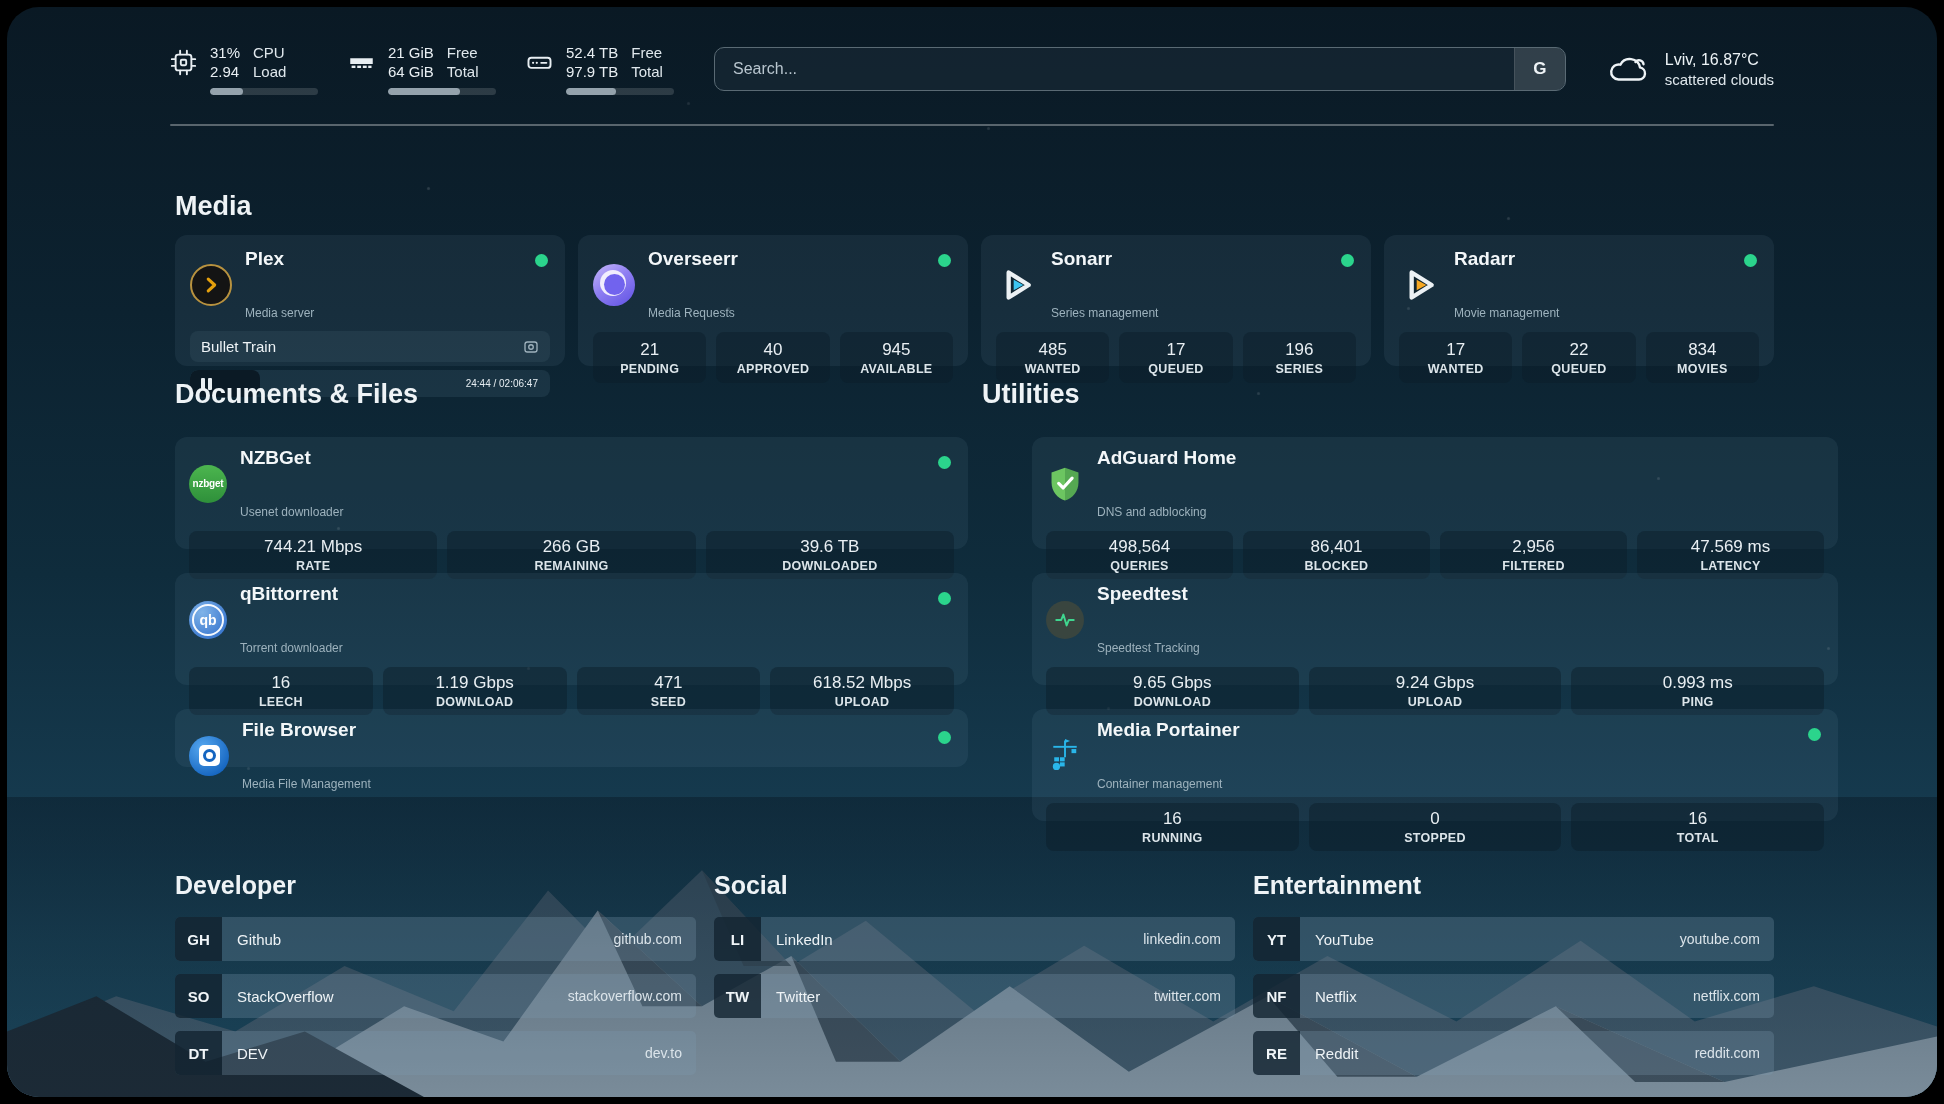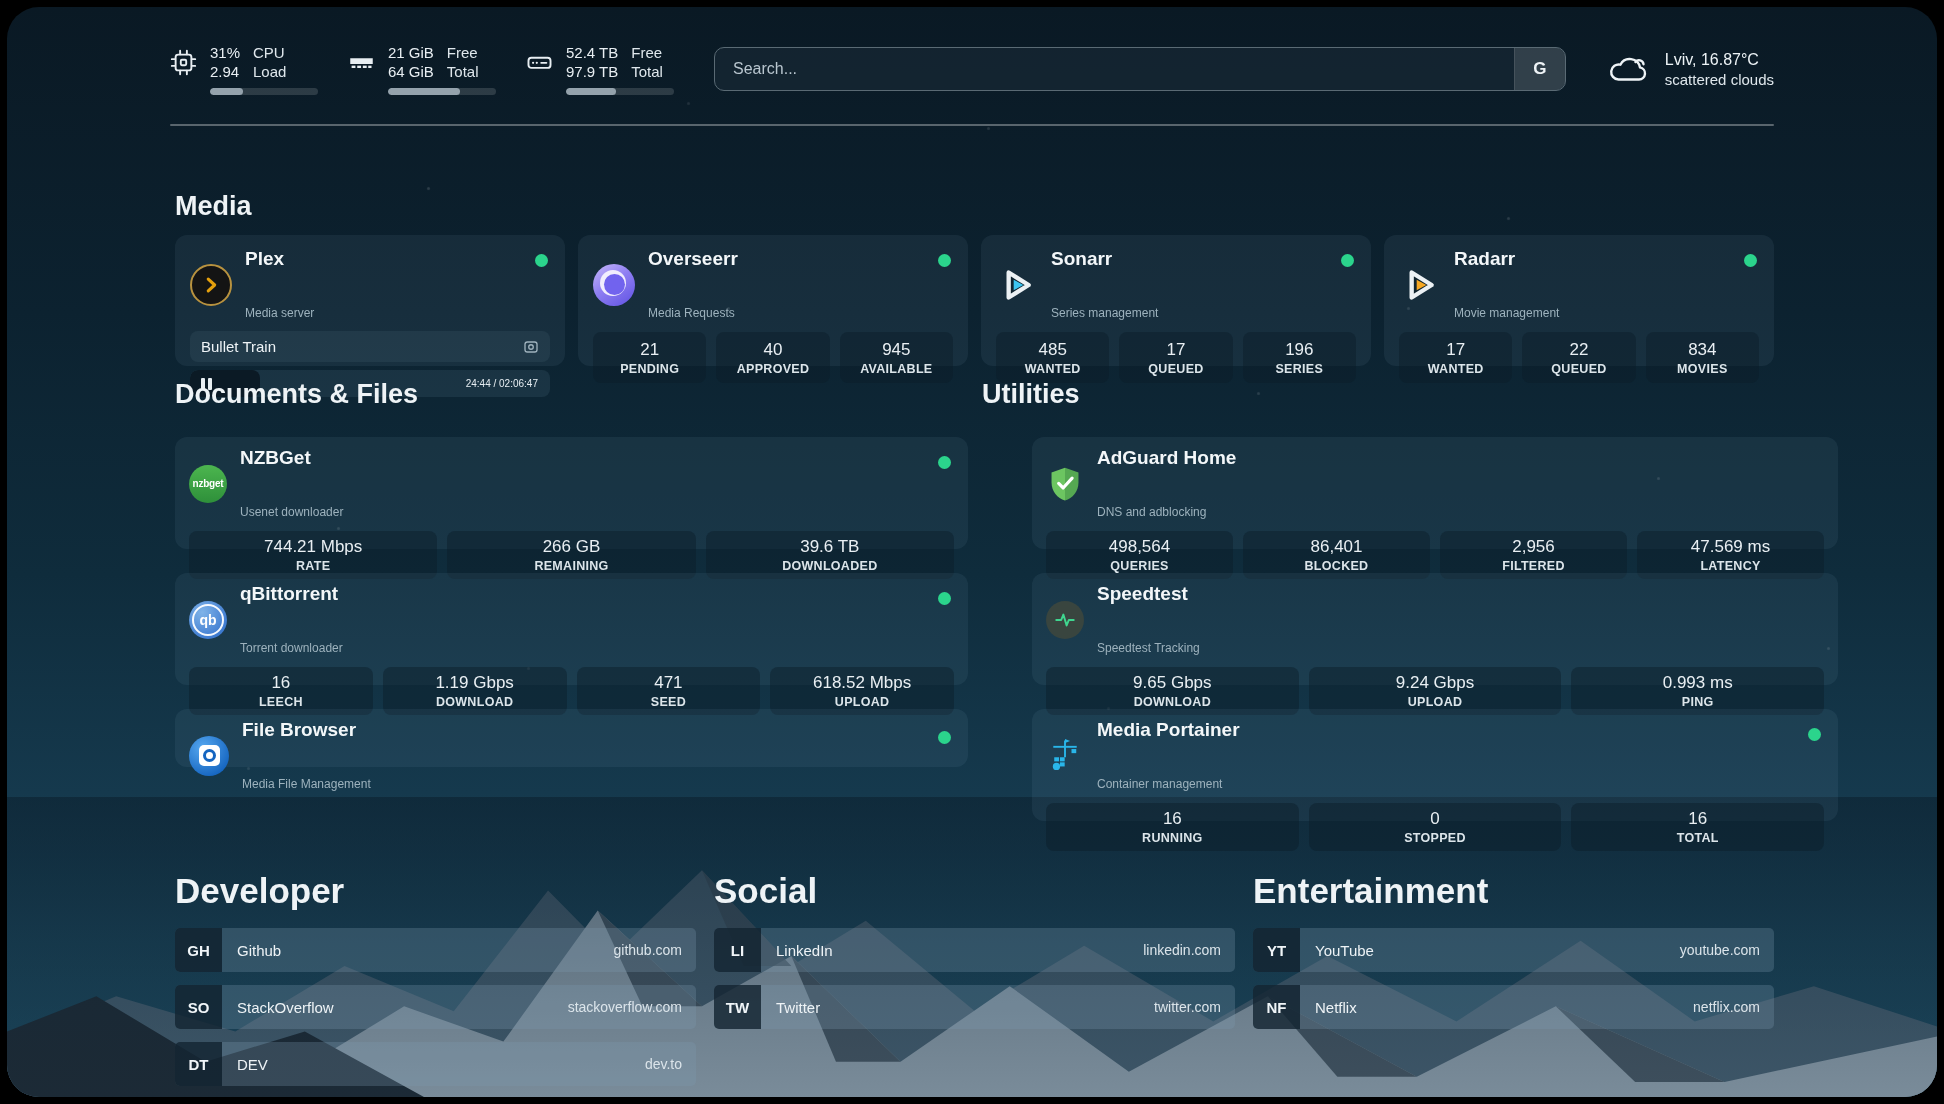--- a/index.html
+++ b/index.html
@@ -74,21 +74,21 @@
   
   .plex-now{margin-top:9px;height:31px;background:rgba(167,207,230,.07);border-radius:8px;display:flex;align-items:center;padding:0 11px;font-size:15px;color:#eef3f6;}
   .plex-now .cast{margin-left:auto;display:flex;}
   .plex-progress{margin-top:8px;height:27px;background:rgba(167,207,230,.09);border-radius:8px;position:relative;overflow:hidden;display:flex;align-items:center;}
   .plex-fill{position:absolute;left:0;top:0;bottom:0;background:rgba(6,17,26,.72);border-radius:8px;}
   .pause{position:relative;display:flex;gap:3.5px;margin-left:11px;cursor:pointer;}
   .pause span{width:3.5px;height:12px;background:#e9eff3;border-radius:1px;display:block;}
   .ptime{position:relative;margin-left:auto;margin-right:12px;font-size:10px;font-weight:400;color:#e6edf2;}
   
   .links{position:absolute;left:168px;right:163px;top:864px;display:grid;grid-template-columns:1fr 1fr 1fr;column-gap:18px;}
-  .link-h{font-size:35px;font-weight:600;margin:0 0 17px 0;color:#eef3f6;}
+  .link-h{font-size:25px;font-weight:600;margin:0 0 17px 0;color:#eef3f6;}
   .link-row{height:44px;display:flex;align-items:stretch;margin-bottom:13px;border-radius:5px;overflow:hidden;background:rgba(125,155,175,.28);cursor:pointer;}
   .abbr{width:47px;flex:0 0 auto;background:rgba(9,26,38,.74);display:flex;align-items:center;justify-content:center;font-weight:600;font-size:15px;color:#f0f5f8;}
   .lname{display:flex;align-items:center;padding-left:15px;font-size:15px;color:#eef3f6;}
   .lurl{margin-left:auto;display:flex;align-items:center;padding-right:14px;font-size:14px;color:#dbe4ea;}
 </style>
 </head>
 <body>
 
 <div class="window">
 
@@ -540,16 +540,21 @@
       <div class="link-row">
         <div class="abbr">YT</div>
         <div class="lname">YouTube</div>
         <div class="lurl">youtube.com</div>
       </div>
       <div class="link-row">
         <div class="abbr">NF</div>
         <div class="lname">Netflix</div>
         <div class="lurl">netflix.com</div>
       </div>
+      <div class="link-row">
+        <div class="abbr">RE</div>
+        <div class="lname">Reddit</div>
+        <div class="lurl">reddit.com</div>
+      </div>
     </div>
   </div>
 
 </div>
 
 </body></html>

